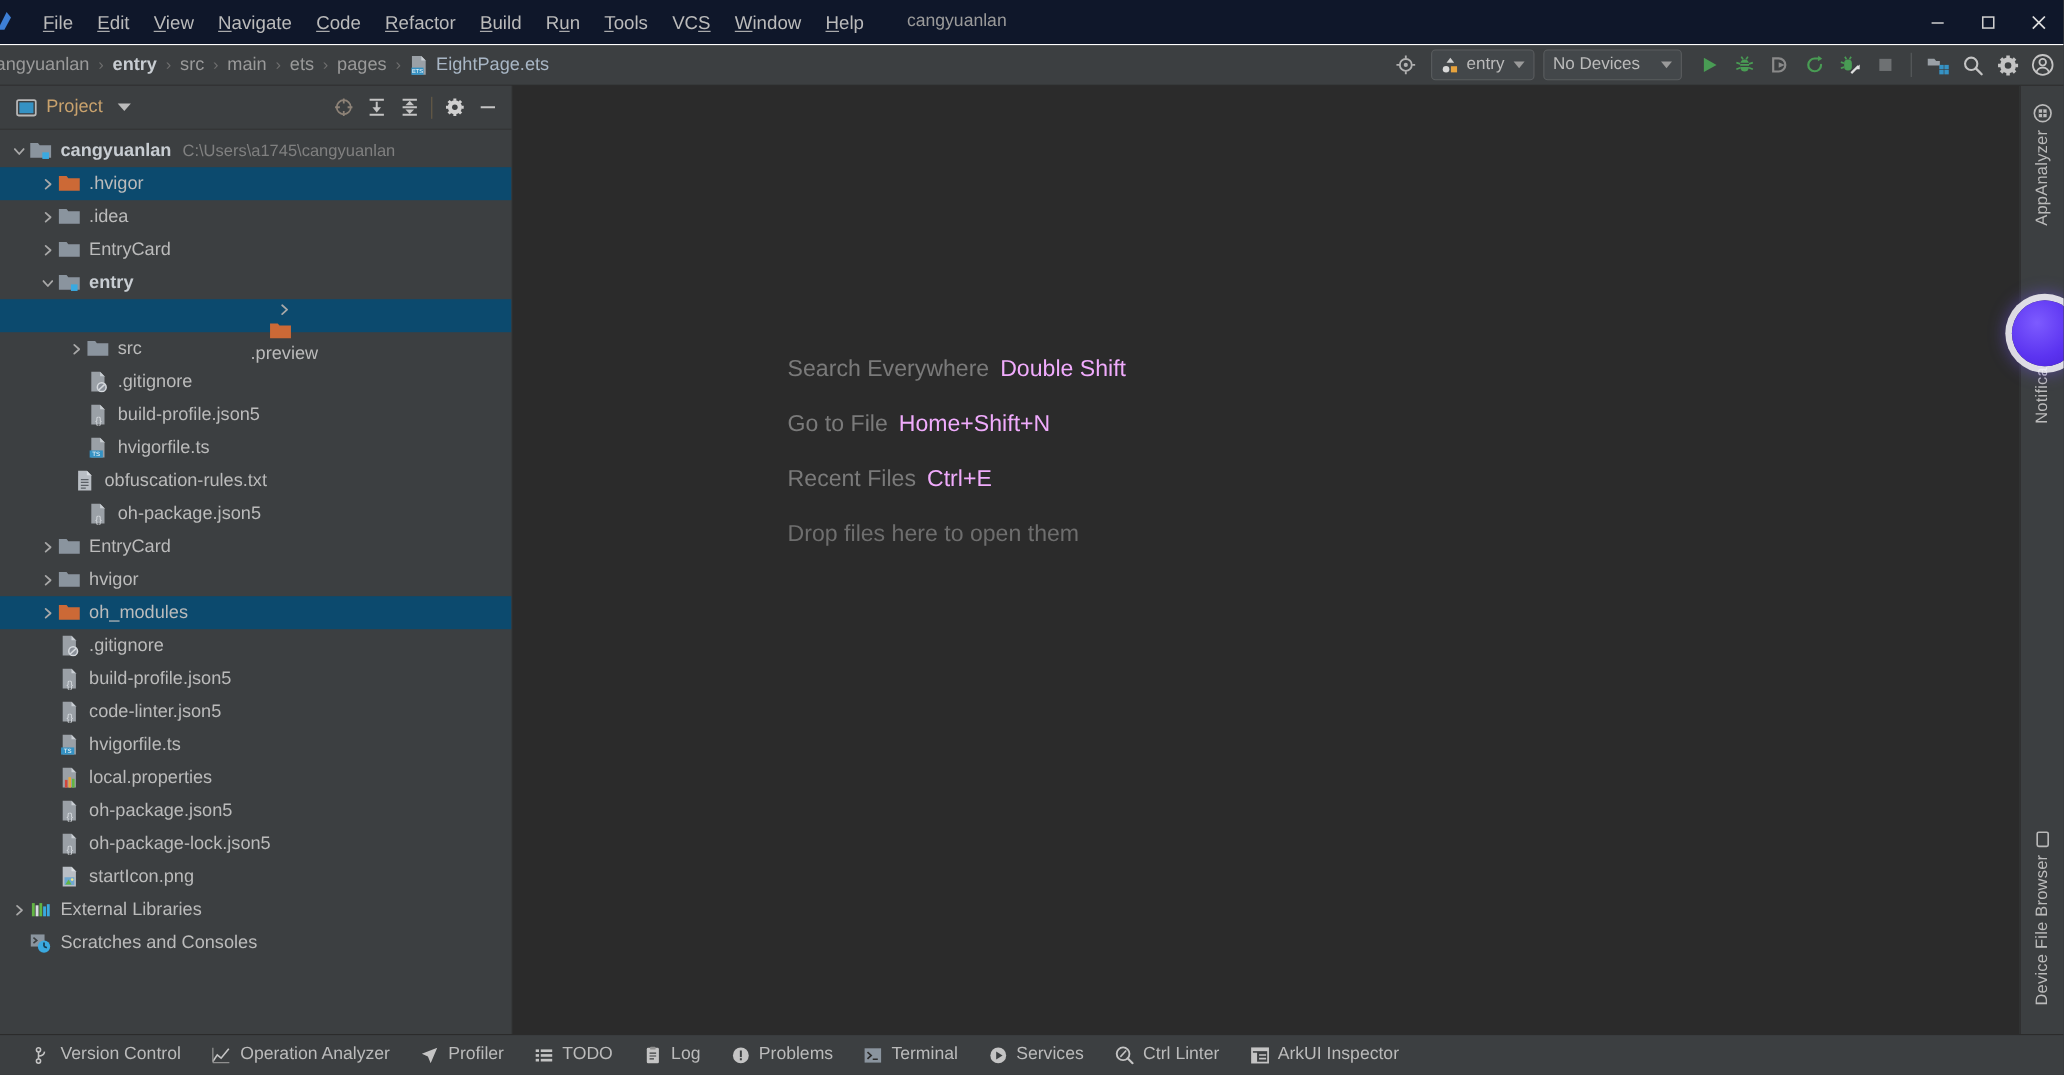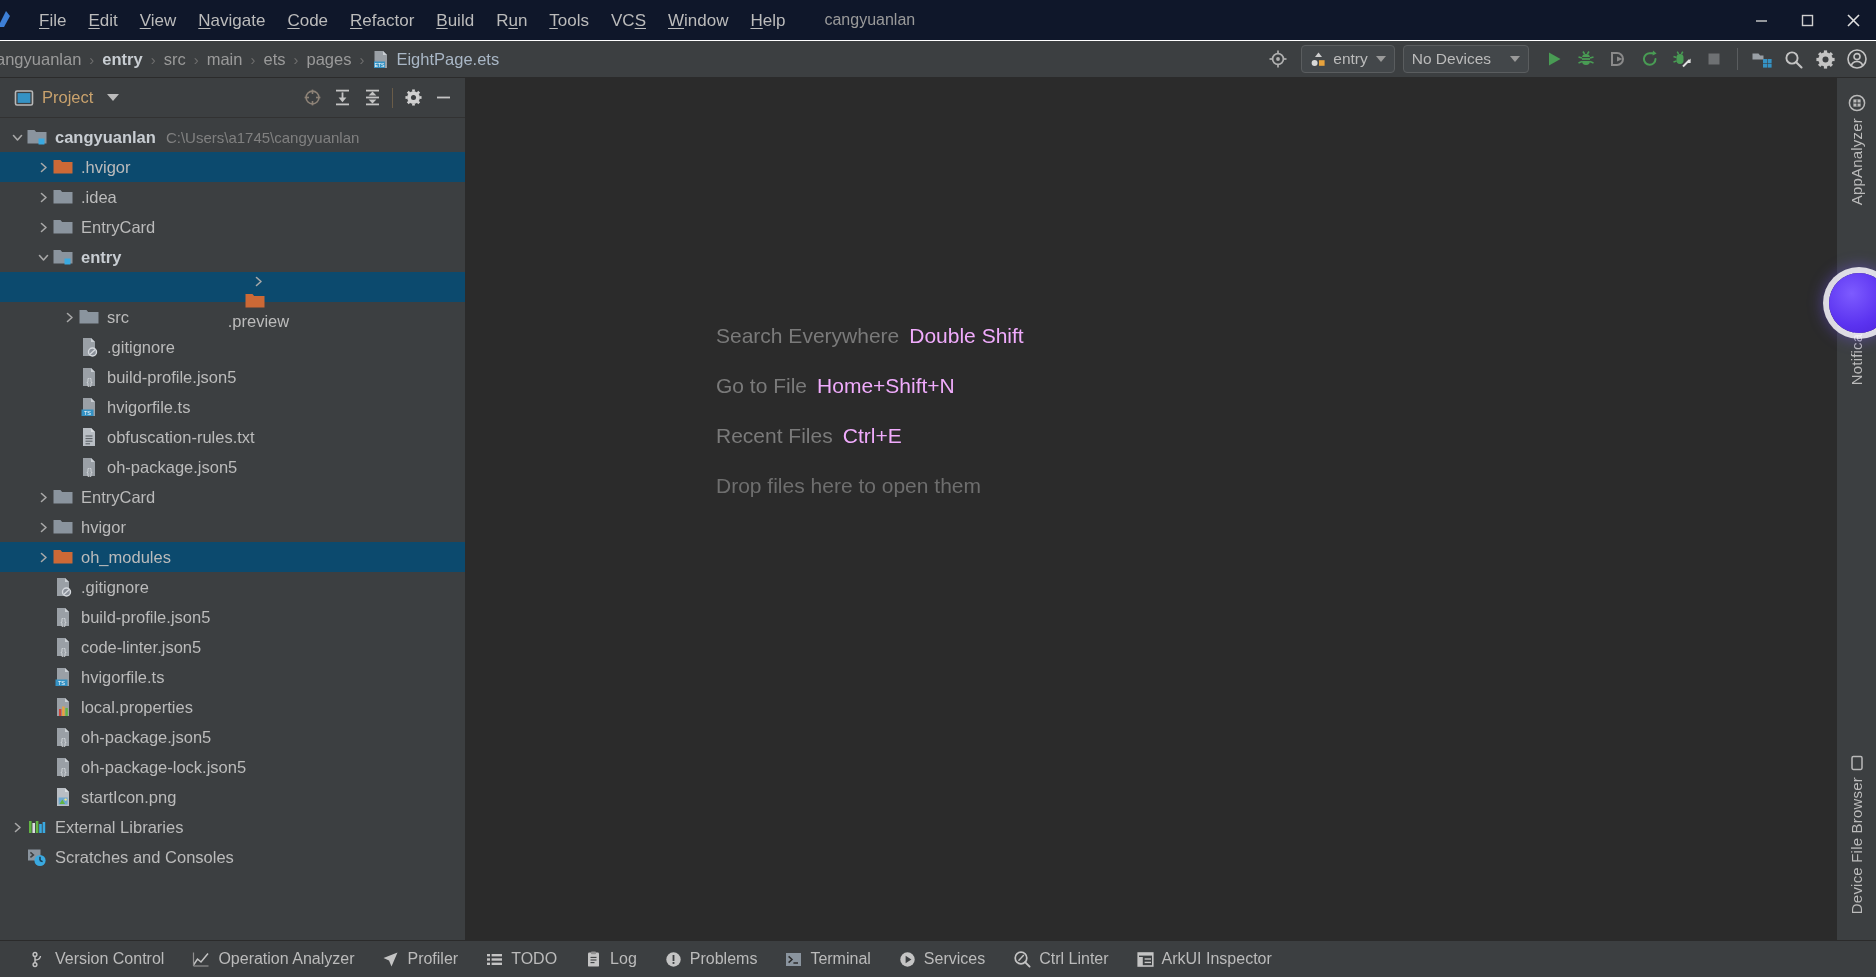--- a/index.html
+++ b/index.html
@@ -517,21 +517,21 @@
             <span class="node-ico">
               <svg width="19" height="20" viewBox="0 0 19 20" style="display:block">
                 <path d="M3 1 h8 l4 4 v14 h-12 z" fill="#9aa0a6"></path>
                 <path d="M11 1 v4 h4 z" fill="#c9ced3"></path>
                 <rect x="1.5" y="12.5" width="12" height="6.5" fill="#3592c4"></rect>
                 <text x="7.5" y="17.8" font-size="5.6" fill="#ffffff" text-anchor="middle" font-family="Liberation Sans">TS</text>
               </svg>
             </span>
             <span class="node-label">hvigorfile.ts</span>
           </div>
-          <div class="node" style="padding-left: 60px;">
+          <div class="node" style="padding-left: 48px;">
             <span class="arrow"></span>
             <span class="node-ico">
               <svg width="19" height="20" viewBox="0 0 19 20" style="display:block">
                 <path d="M3 1 h8 l4 4 v14 h-12 z" fill="#b9bec4"></path>
                 <path d="M11 1 v4 h4 z" fill="#d9dde1"></path>
                 <g stroke="#5b6066" stroke-width="1.1">
                   <line x1="5.5" y1="9" x2="12.5" y2="9"></line>
                   <line x1="5.5" y1="11.6" x2="12.5" y2="11.6"></line>
                   <line x1="5.5" y1="14.2" x2="12.5" y2="14.2"></line>
                   <line x1="5.5" y1="16.8" x2="10" y2="16.8"></line>

